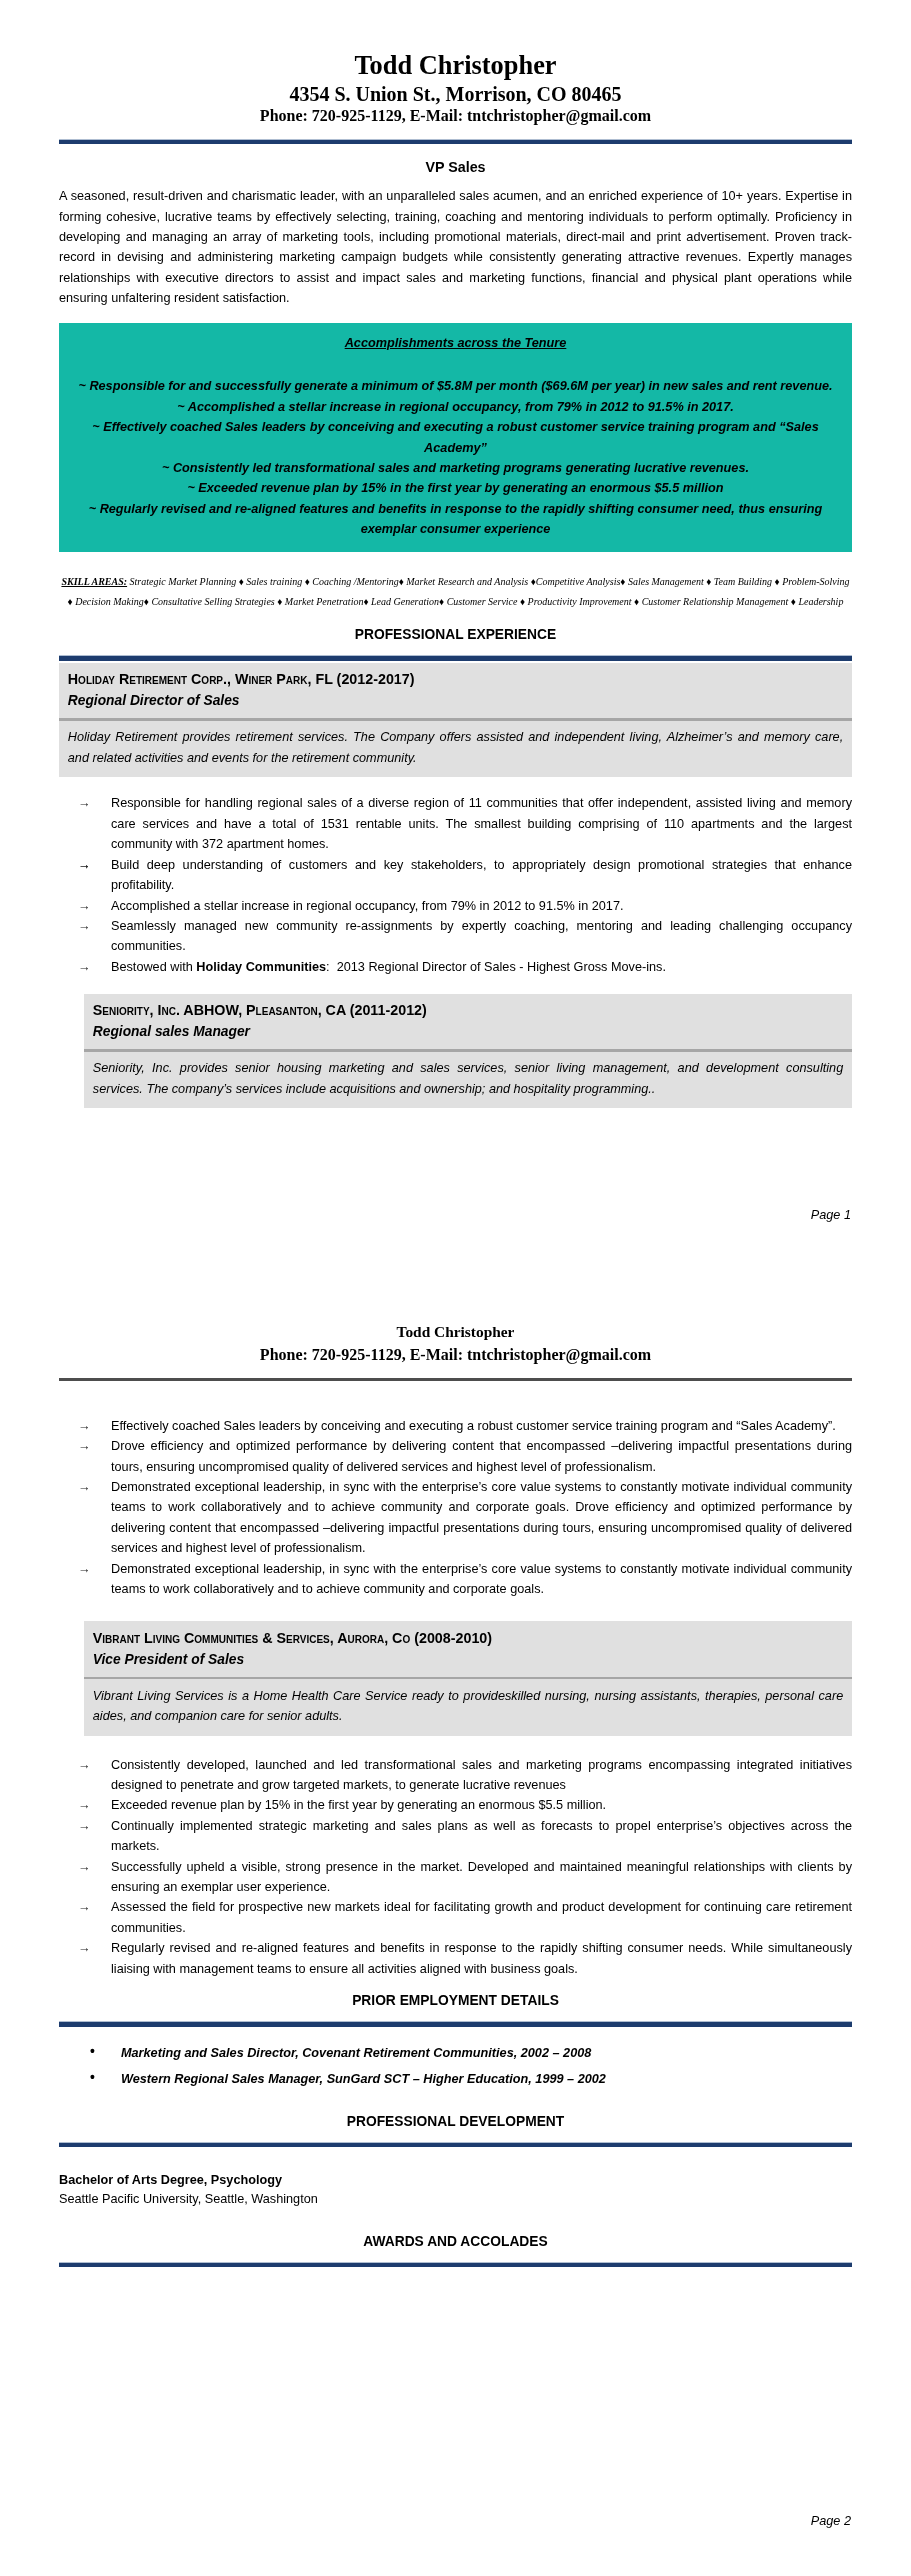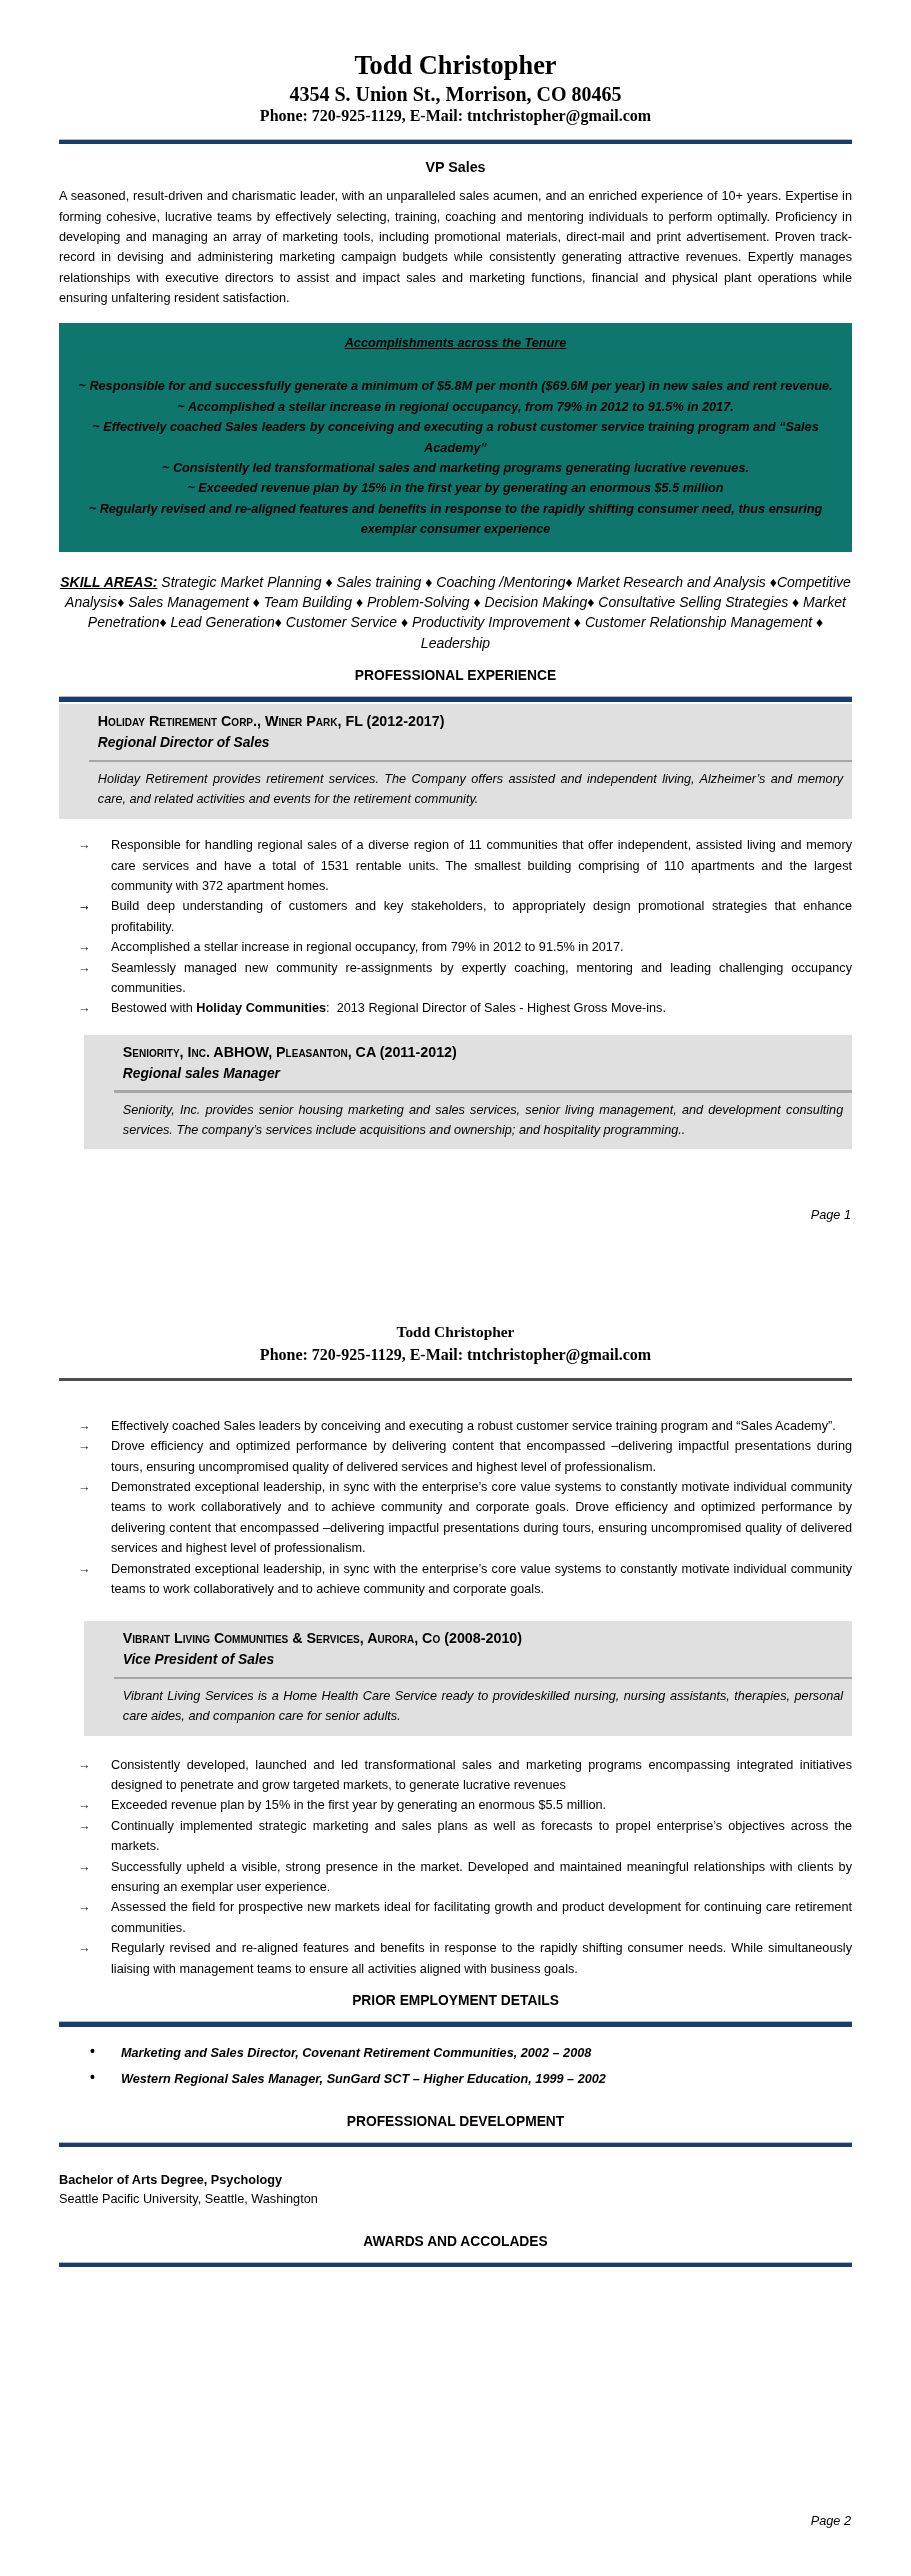--- a/index.html
+++ b/index.html
@@ -38,41 +38,41 @@
   .hdr2 .mail { font-size: 16px; line-height: 23px; }
   .hdr2-rule { margin-top: 12px; }
 
   .role-title { text-align: center; font-size: 14.3px; font-weight: bold; line-height: 19px; margin-top: 13.2px; }
 
   .summary { font-size: 12.7px; line-height: 20.4px; text-align: justify; margin-top: 8.8px; }
 
   
   .acc-box {
     margin-top: 14.3px;
-    background: #0f766e;
+    background: #14b8a6;
     padding: 10px 6.6px 12px;
     text-align: center;
     font-weight: bold;
     font-style: italic;
     font-size: 12.7px;
     line-height: 20.4px;
   }
   .acc-title { text-decoration: underline; margin-bottom: 23px; }
   .acc-item { margin: 0; }
 
   
-  .skills { margin-top: 20px; text-align: center; font-style: italic; font-size: 14px; line-height: 20.4px; }
+  .skills { margin-top: 20px; text-align: center; font-style: italic; font-size: 10px; line-height: 20.4px; font-family: Liberation Serif, serif; }
   .skills-label { font-weight: bold; text-decoration: underline; }
 
   
   .section-heading { text-align: center; font-weight: bold; font-size: 13.8px; line-height: 17.6px; margin-top: 13.2px; }
   .section-rule { margin-top: 8.3px; }
 
   
-  .job-band { background: #e0e0e0; margin-top: 2.2px; padding-left: 30px; }
+  .job-band { background: #e0e0e0; margin-top: 2.2px; }
   .job-band.spaced { margin-top: 16.5px; margin-left: 25px; }
   .job-head { padding: 6.6px 8.8px 6.6px; }
   .company { font-variant: small-caps; font-weight: bold; font-size: 14.3px; line-height: 21px; }
   .job-title { font-weight: bold; font-style: italic; font-size: 13.8px; line-height: 21px; }
   .job-desc { font-style: italic; font-size: 12.7px; line-height: 20.4px; text-align: justify; padding: 6.6px 8.8px 8.8px; }
 
   
   ul.arrows { list-style: none; margin: 16.5px 0 0 0; padding: 0; }
   ul.arrows.cont { margin-top: 0; }
   ul.arrows li { position: relative; padding-left: 52px; font-size: 12.7px; line-height: 20.4px; text-align: justify; }

